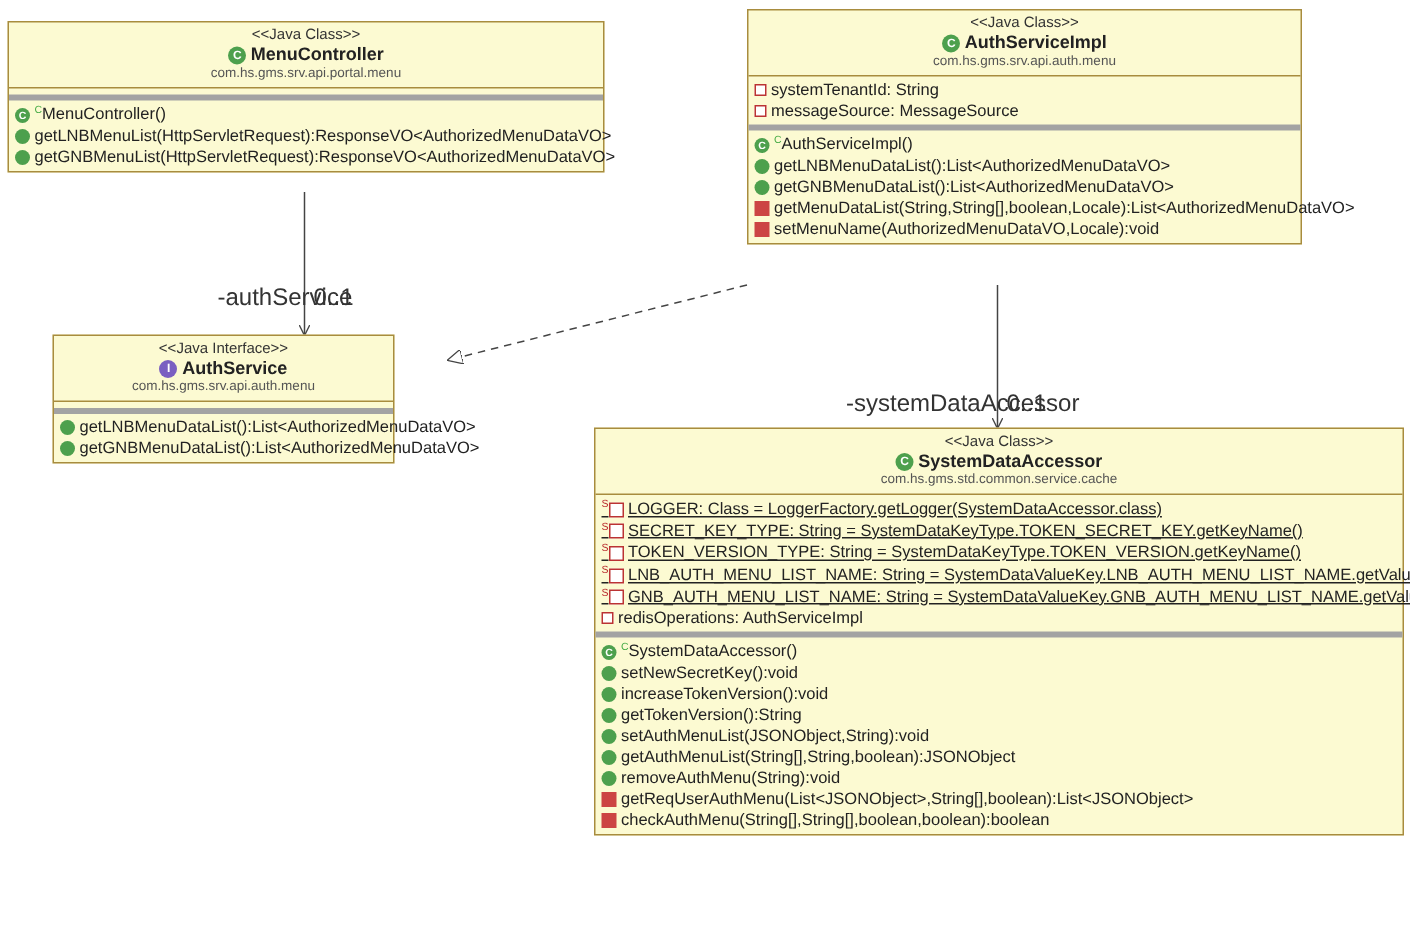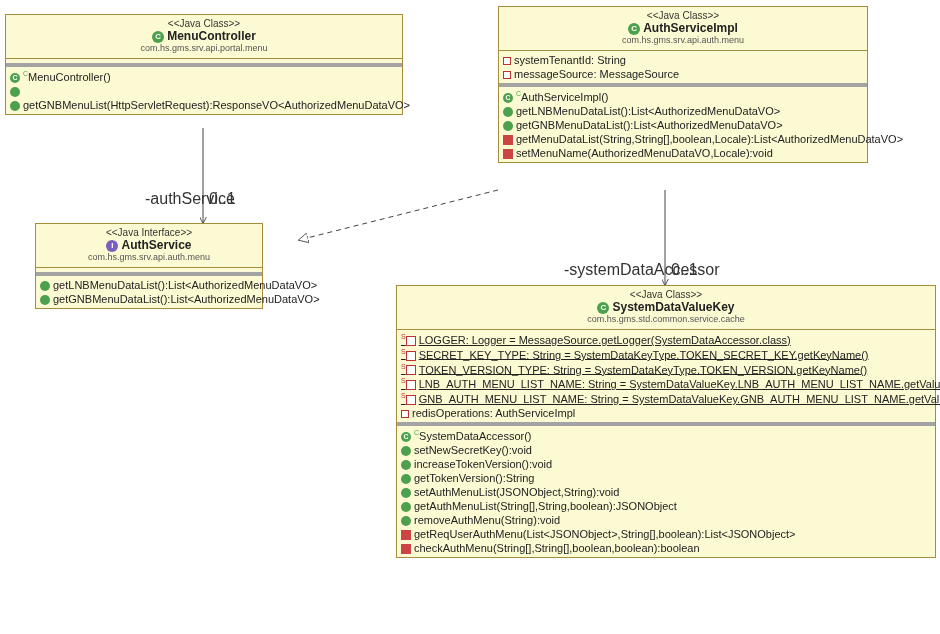--- a/index.html
+++ b/index.html
@@ -156,21 +156,21 @@
 
 <div class="box" style="left:5px;top:14px;width:398px">
   <div class="hdr">
     <div class="stereo">&lt;&lt;Java Class&gt;&gt;</div>
     <div class="title"><span class="badge badge-c">C</span><span>MenuController</span></div>
     <div class="pkg">com.hs.gms.srv.api.portal.menu</div>
   </div>
   <div class="compartment"></div>
   <div class="compartment">
     <div class="row"><span class="ico ico-circle-green ico-circle-green-c"></span><span class="csup">C</span><span>MenuController()</span></div>
-    <div class="row"><span class="ico ico-circle-green"></span></div>
+    <div class="row"><span class="ico ico-circle-green"></span><span>getLNBMenuList(HttpServletRequest):ResponseVO&lt;AuthorizedMenuDataVO&gt;</span></div>
     <div class="row"><span class="ico ico-circle-green"></span><span>getGNBMenuList(HttpServletRequest):ResponseVO&lt;AuthorizedMenuDataVO&gt;</span></div>
   </div>
 </div>
 
 <div class="box" style="left:498px;top:6px;width:370px">
   <div class="hdr">
     <div class="stereo">&lt;&lt;Java Class&gt;&gt;</div>
     <div class="title"><span class="badge badge-c">C</span><span>AuthServiceImpl</span></div>
     <div class="pkg">com.hs.gms.srv.api.auth.menu</div>
   </div>
@@ -196,25 +196,25 @@
   <div class="compartment"></div>
   <div class="compartment">
     <div class="row"><span class="ico ico-circle-green"></span><span>getLNBMenuDataList():List&lt;AuthorizedMenuDataVO&gt;</span></div>
     <div class="row"><span class="ico ico-circle-green"></span><span>getGNBMenuDataList():List&lt;AuthorizedMenuDataVO&gt;</span></div>
   </div>
 </div>
 
 <div class="box" style="left:396px;top:285px;width:540px">
   <div class="hdr">
     <div class="stereo">&lt;&lt;Java Class&gt;&gt;</div>
-    <div class="title"><span class="badge badge-c">C</span><span>SystemDataValueKey</span></div>
+    <div class="title"><span class="badge badge-c">C</span><span>SystemDataAccessor</span></div>
     <div class="pkg">com.hs.gms.std.common.service.cache</div>
   </div>
   <div class="compartment">
-    <div class="row under"><span class="ssup">S</span><span class="ico ico-square-red"></span><span>LOGGER: Logger = MessageSource.getLogger(SystemDataAccessor.class)</span></div>
+    <div class="row under"><span class="ssup">S</span><span class="ico ico-square-red"></span><span>LOGGER: Class = LoggerFactory.getLogger(SystemDataAccessor.class)</span></div>
     <div class="row under"><span class="ssup">S</span><span class="ico ico-square-red"></span><span>SECRET_KEY_TYPE: String = SystemDataKeyType.TOKEN_SECRET_KEY.getKeyName()</span></div>
     <div class="row under"><span class="ssup">S</span><span class="ico ico-square-red"></span><span>TOKEN_VERSION_TYPE: String = SystemDataKeyType.TOKEN_VERSION.getKeyName()</span></div>
     <div class="row under"><span class="ssup">S</span><span class="ico ico-square-red"></span><span>LNB_AUTH_MENU_LIST_NAME: String = SystemDataValueKey.LNB_AUTH_MENU_LIST_NAME.getValueKey()</span></div>
     <div class="row under"><span class="ssup">S</span><span class="ico ico-square-red"></span><span>GNB_AUTH_MENU_LIST_NAME: String = SystemDataValueKey.GNB_AUTH_MENU_LIST_NAME.getValueKey()</span></div>
     <div class="row"><span class="ico ico-small-sq"></span><span>redisOperations: AuthServiceImpl</span></div>
   </div>
   <div class="compartment">
     <div class="row"><span class="ico ico-circle-green ico-circle-green-c"></span><span class="csup">C</span><span>SystemDataAccessor()</span></div>
     <div class="row"><span class="ico ico-circle-green"></span><span>setNewSecretKey():void</span></div>
     <div class="row"><span class="ico ico-circle-green"></span><span>increaseTokenVersion():void</span></div>

